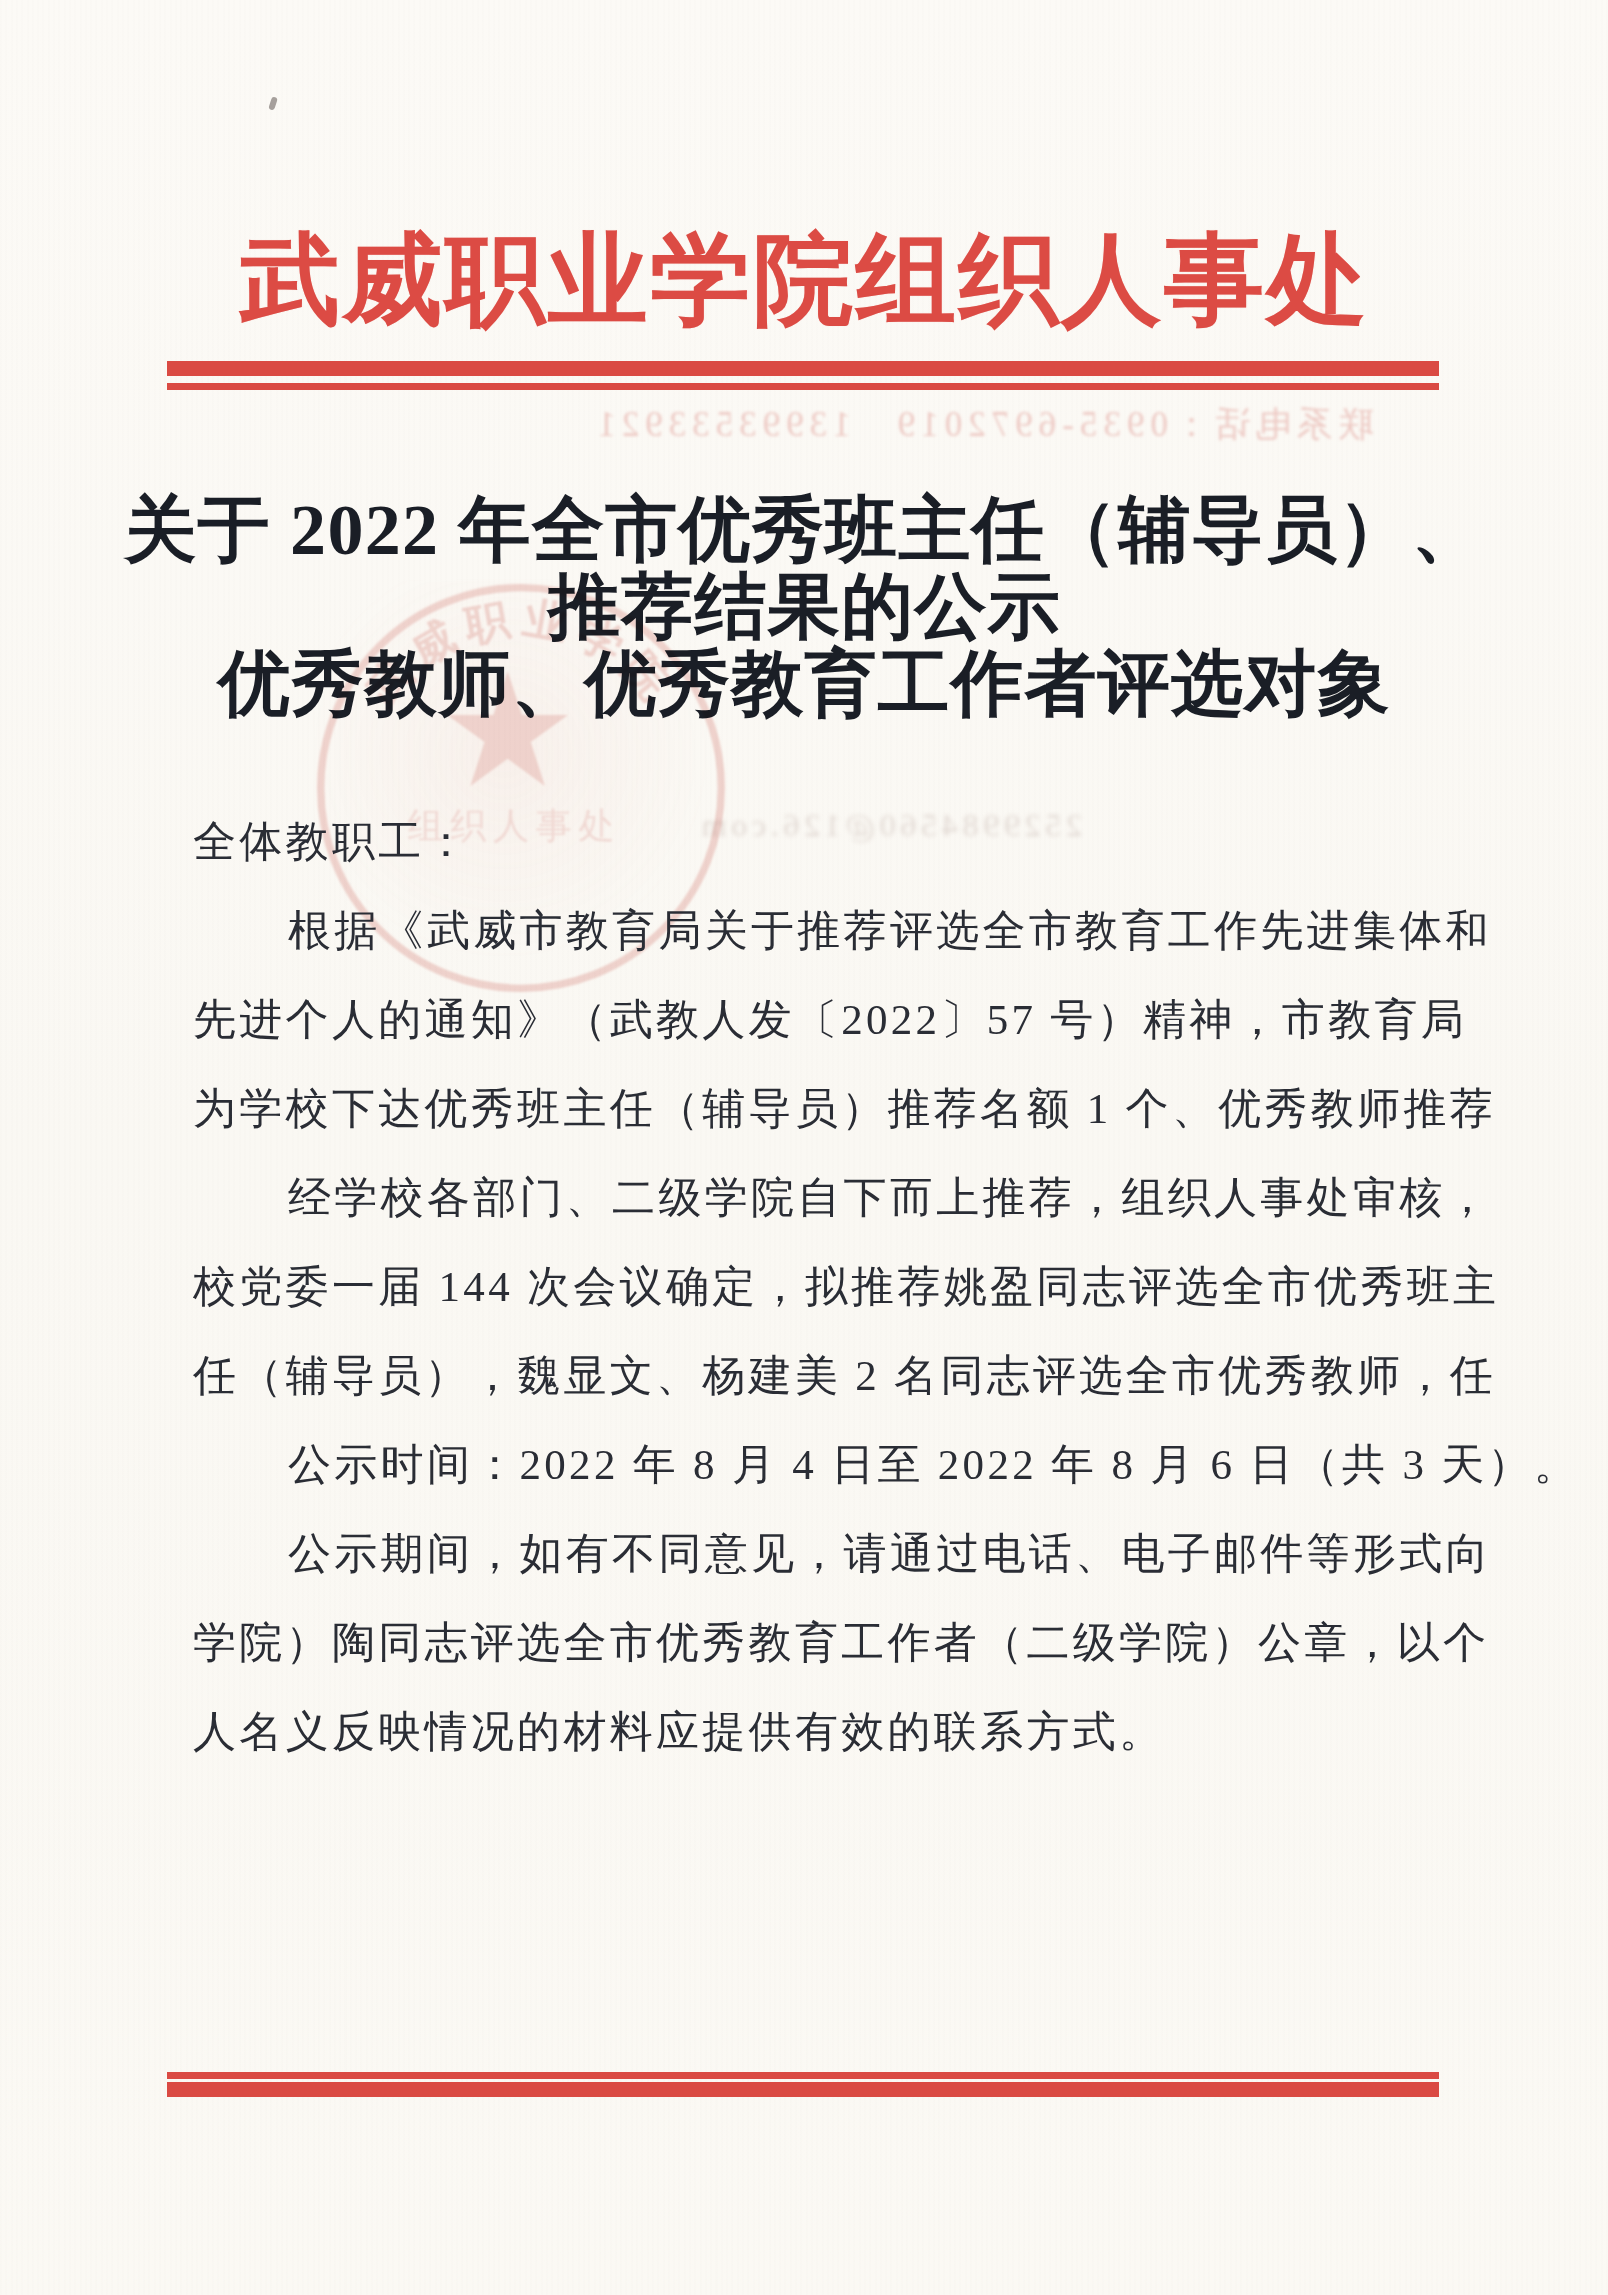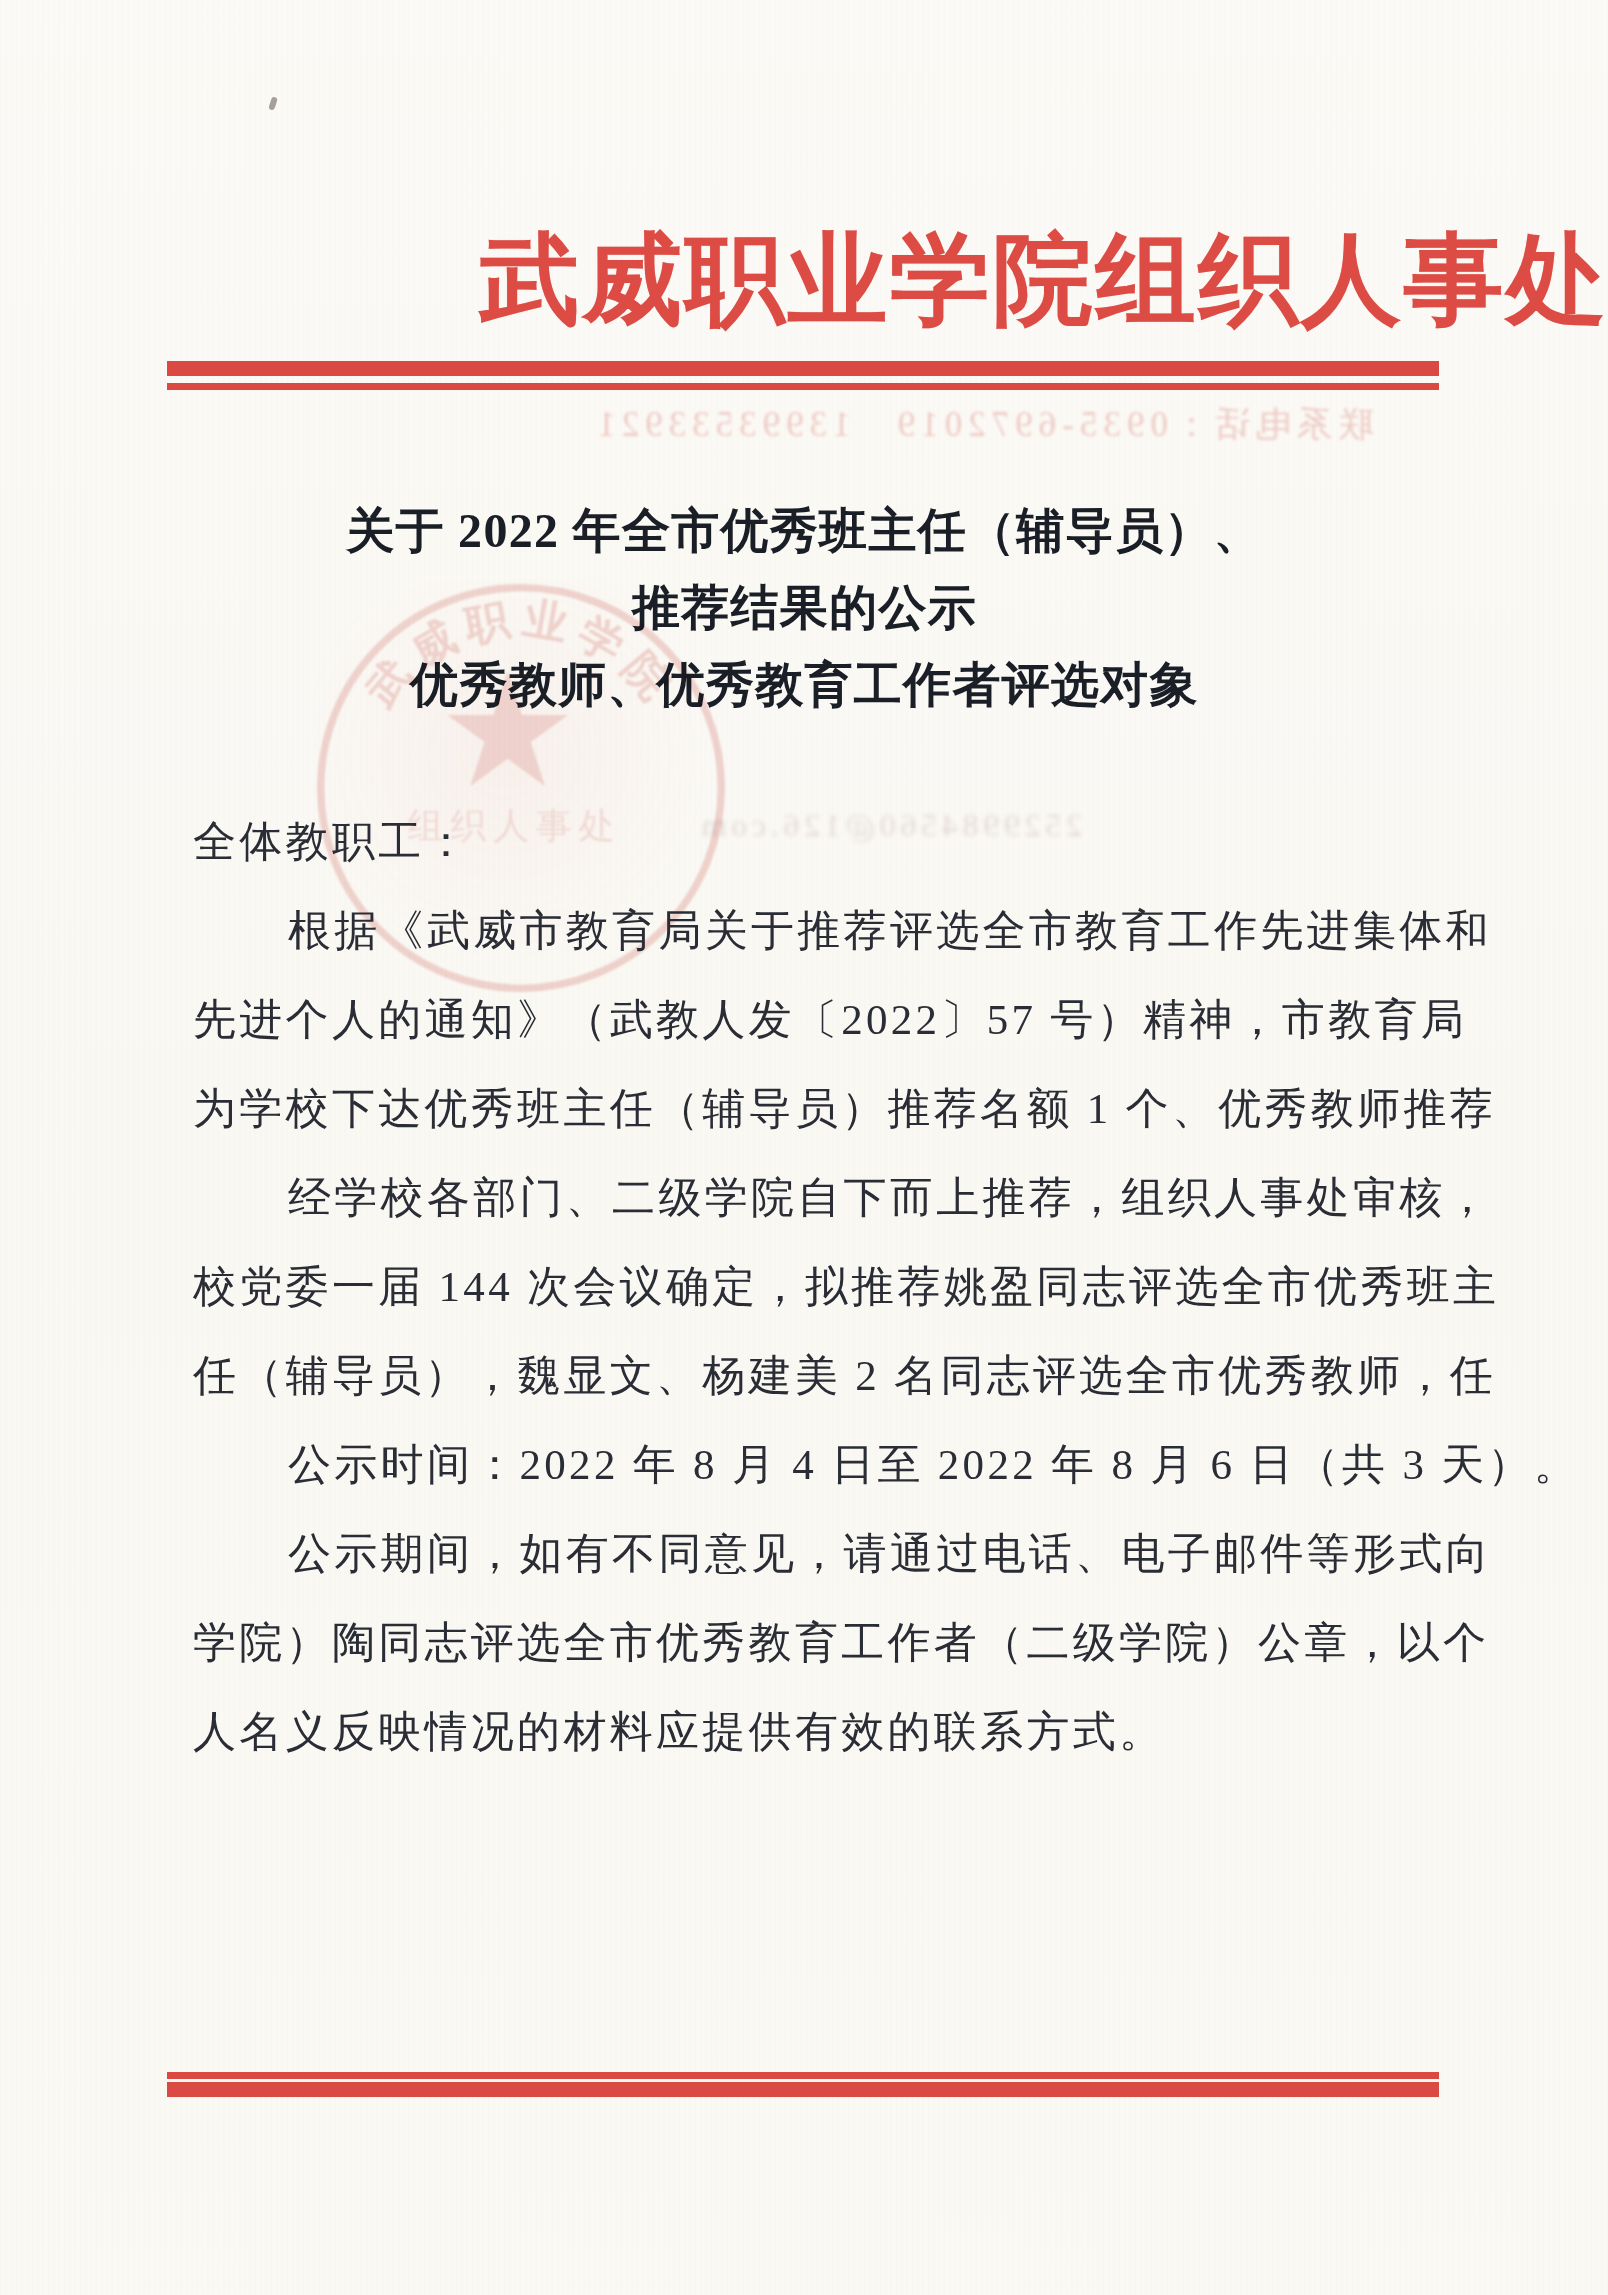--- a/index.html
+++ b/index.html
@@ -16,21 +16,21 @@
     font-family: "Liberation Serif", "DejaVu Serif", serif;
   }
 
   
   .letterhead {
     position: absolute;
     left: 0; right: 0;
     top: 214px;
     height: 134px;
     line-height: 134px;
-    text-align: right;
+    text-align: center;
     font-size: 100px;
     font-weight: bold;
     letter-spacing: 2.7px;
     color: #dc4b44;
     text-shadow: 0 0 0.7px rgba(220,75,68,.4);
     white-space: nowrap;
   }
 
   .rule { position: absolute; left: 167px; width: 1272px; background: #da4a43; }
   .rule-top-thick { top: 361px;  height: 14.7px; }
@@ -57,21 +57,21 @@
     font-size: 32px; letter-spacing: 4.7px;
     color: #c7b7b0; opacity: .5; filter: blur(2px);
   }
 
   
   .title-block {
     position: absolute;
     left: 0; right: 0;
     top: 492px;
     text-align: center;
-    font-size: 48px;
+    font-size: 72px;
     font-weight: bold;
     letter-spacing: 1.3px;
     line-height: 77px;
     color: #1a1e26;
     white-space: nowrap;
   }
 
   
   .seal {
     position: absolute;

